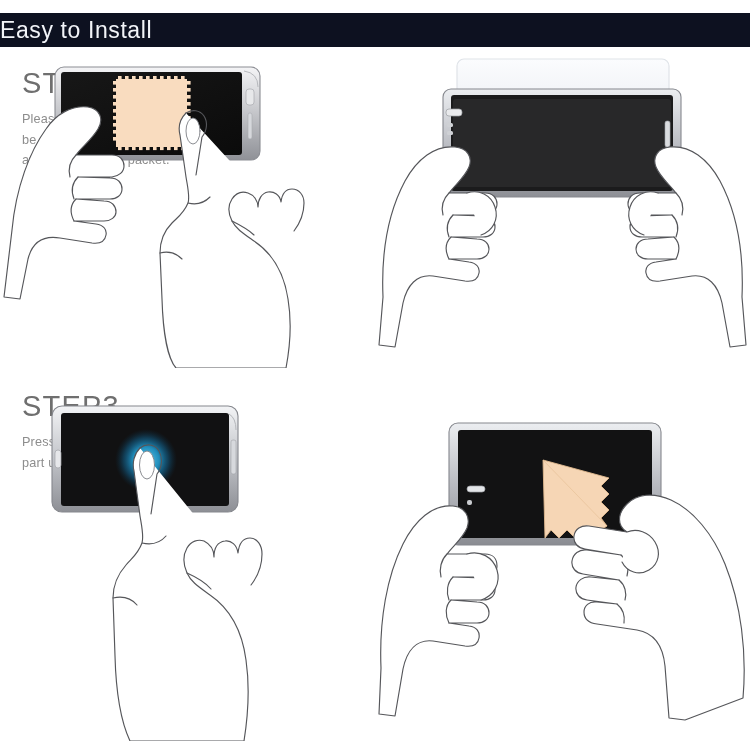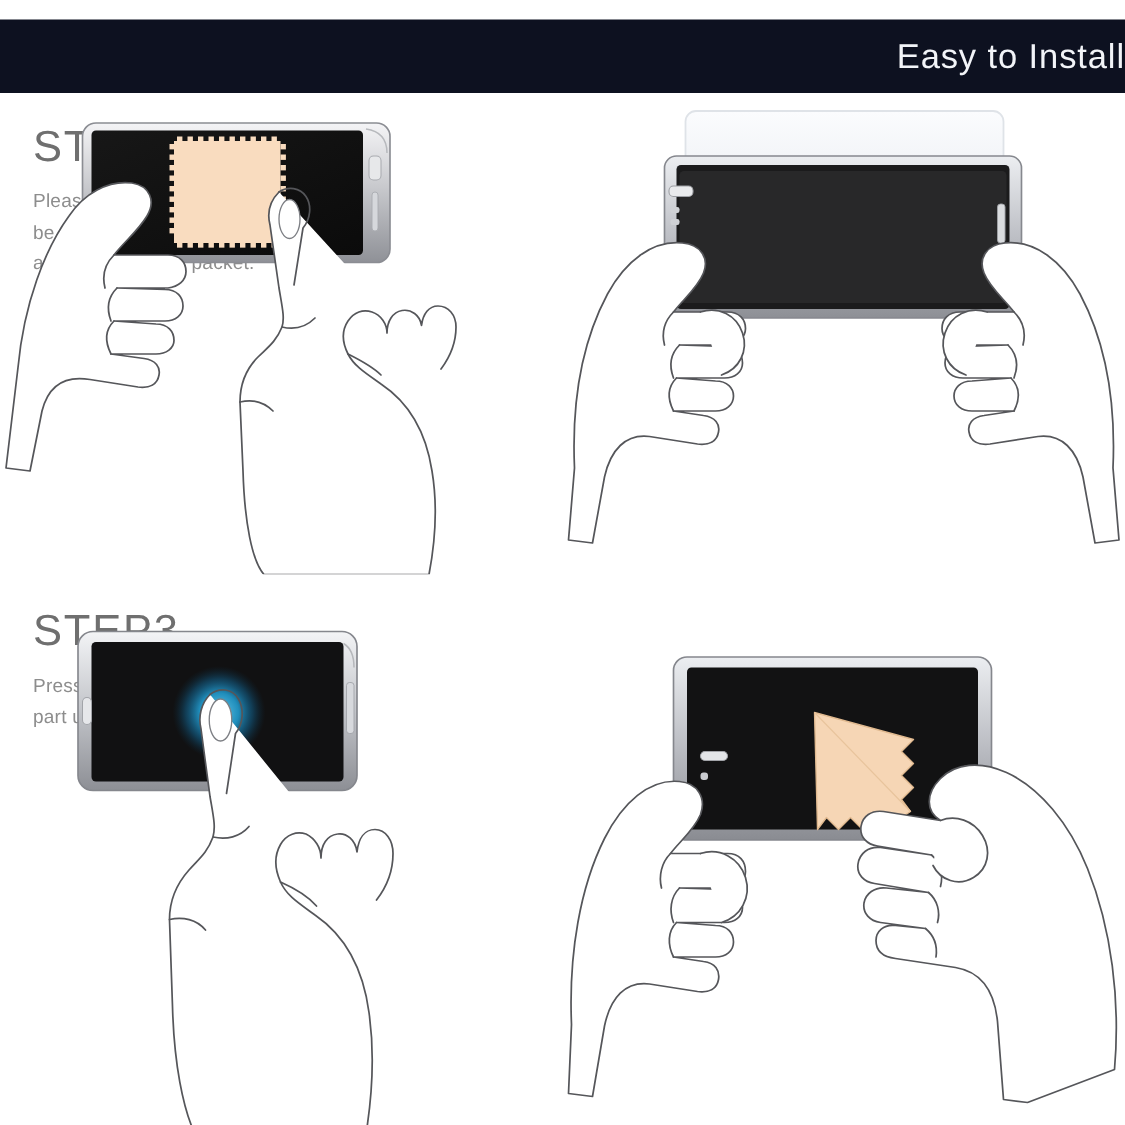--- a/index.html
+++ b/index.html
@@ -13,25 +13,25 @@
     height: 750px;
     overflow: hidden;
     font-family: "Liberation Sans", sans-serif;
     position: relative;
   }
 
   
   .top-spacer { height: 13px; background: #ffffff; }
 
   .header-bar {
-    height: 49px;
+    height: 34px;
     background: #0d1120;
     display: flex;
     align-items: center;
-    justify-content: flex-end;
+    justify-content: flex-start;
   }
   .header-title {
     color: #f2f4f8;
     font-size: 23px;
     font-weight: 300;
     letter-spacing: 0.6px;
     font-family: "Liberation Sans", sans-serif;
   }
 
   

